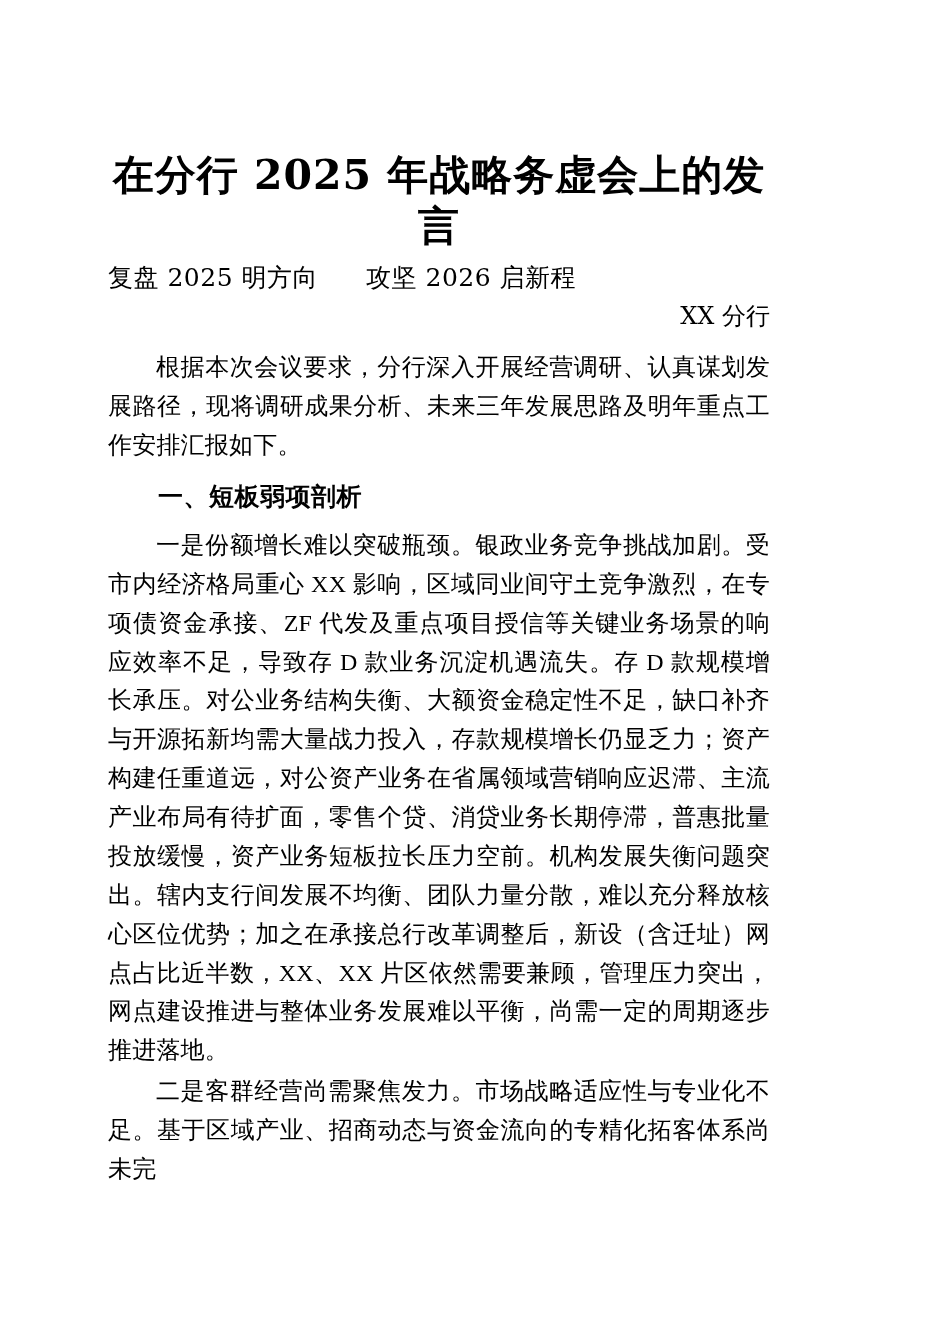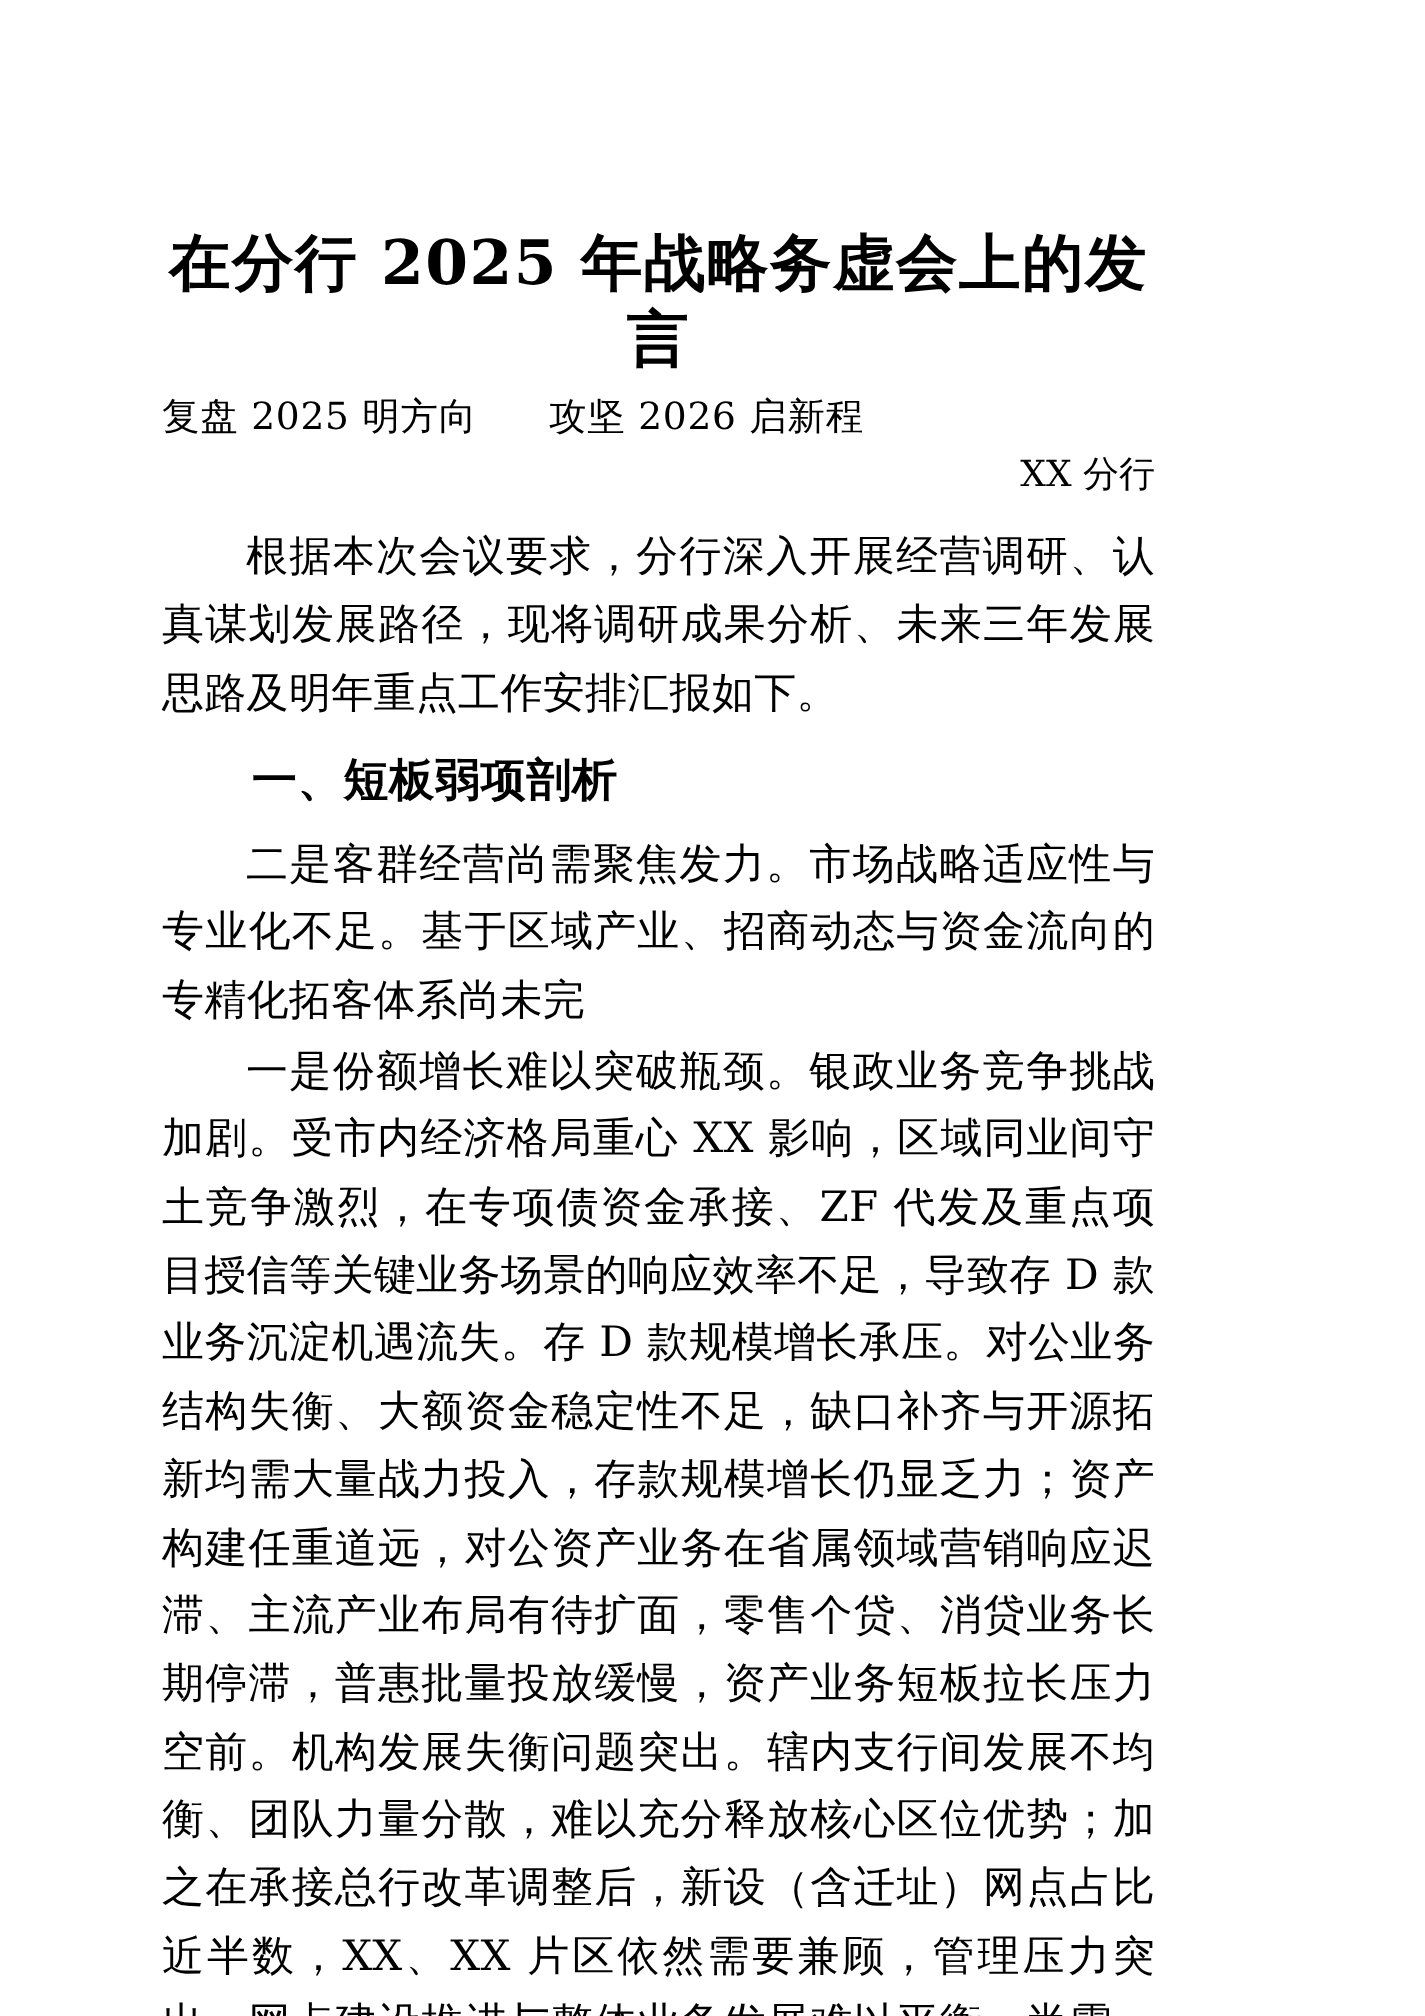--- a/index.html
+++ b/index.html
@@ -40,31 +40,32 @@
     display: inline-block;
     width: 48px;
   }
   .doc-org {
     font-size: 24px;
     text-align: right;
     margin: 0 0 14px 0;
     line-height: 1.4;
   }
   p.body-text {
-    font-size: 28px;
+    font-size: 24px;
     line-height: 1.62;
     margin: 0 0 2px 0;
     text-align: justify;
     text-justify: inter-ideograph;
     text-indent: 2em;
     letter-spacing: 0.2px;
+    font-family: Liberation Serif, serif;
   }
   h2.section-heading {
     font-family: Liberation Sans, sans-serif;
-    font-size: 30px;
+    font-size: 25px;
     font-weight: bold;
     margin: 14px 0 10px 0;
     text-indent: 2em;
     line-height: 1.5;
     letter-spacing: 0.5px;
   }
 </style>
 </head>
 <body>
 
@@ -75,17 +76,17 @@
   <div class="doc-subtitle">
     <span>复盘 2025 明方向</span><span class="gap"></span><span>攻坚 2026 启新程</span>
   </div>
 
   <div class="doc-org">XX 分行</div>
 
   <p class="body-text">根据本次会议要求，分行深入开展经营调研、认真谋划发展路径，现将调研成果分析、未来三年发展思路及明年重点工作安排汇报如下。</p>
 
   <h2 class="section-heading">一、短板弱项剖析</h2>
 
+  <p class="body-text">一是份额增长难以突破瓶颈。银政业务竞争挑战加剧。受市内经济格局重心 XX 影响，区域同业间守土竞争激烈，在专项债资金承接、ZF 代发及重点项目授信等关键业务场景的响应效率不足，导致存 D 款业务沉淀机遇流失。存 D 款规模增长承压。对公业务结构失衡、大额资金稳定性不足，缺口补齐与开源拓新均需大量战力投入，存款规模增长仍显乏力；资产构建任重道远，对公资产业务在省属领域营销响应迟滞、主流产业布局有待扩面，零售个贷、消贷业务长期停滞，普惠批量投放缓慢，资产业务短板拉长压力空前。机构发展失衡问题突出。辖内支行间发展不均衡、团队力量分散，难以充分释放核心区位优势；加之在承接总行改革调整后，新设（含迁址）网点占比近半数，XX、XX 片区依然需要兼顾，管理压力突出，网点建设推进与整体业务发展难以平衡，尚需一定的周期逐步推进落地。</p>
+
   <p class="body-text">二是客群经营尚需聚焦发力。市场战略适应性与专业化不足。基于区域产业、招商动态与资金流向的专精化拓客体系尚未完</p>
-
-  <p class="body-text">一是份额增长难以突破瓶颈。银政业务竞争挑战加剧。受市内经济格局重心 XX 影响，区域同业间守土竞争激烈，在专项债资金承接、ZF 代发及重点项目授信等关键业务场景的响应效率不足，导致存 D 款业务沉淀机遇流失。存 D 款规模增长承压。对公业务结构失衡、大额资金稳定性不足，缺口补齐与开源拓新均需大量战力投入，存款规模增长仍显乏力；资产构建任重道远，对公资产业务在省属领域营销响应迟滞、主流产业布局有待扩面，零售个贷、消贷业务长期停滞，普惠批量投放缓慢，资产业务短板拉长压力空前。机构发展失衡问题突出。辖内支行间发展不均衡、团队力量分散，难以充分释放核心区位优势；加之在承接总行改革调整后，新设（含迁址）网点占比近半数，XX、XX 片区依然需要兼顾，管理压力突出，网点建设推进与整体业务发展难以平衡，尚需一定的周期逐步推进落地。</p>
 
 </div>
 
 </body></html>

